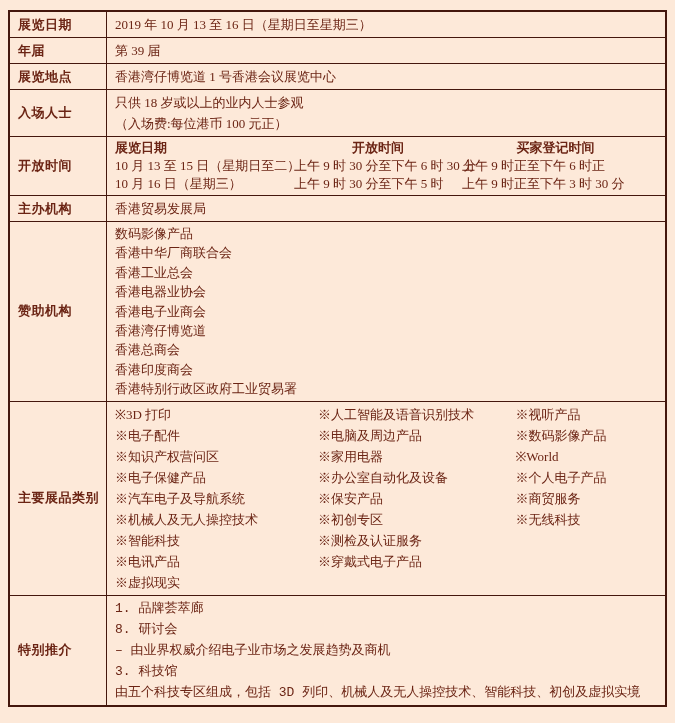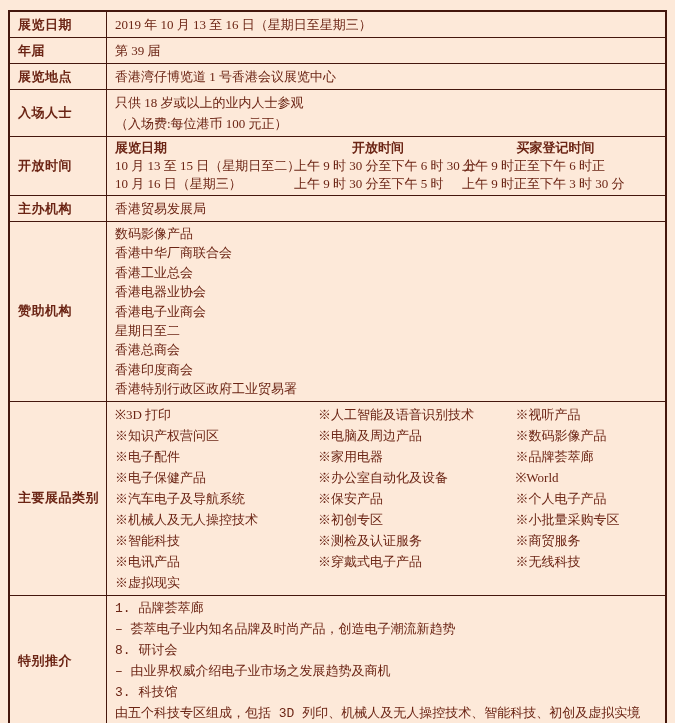--- a/index.html
+++ b/index.html
@@ -109,68 +109,65 @@
       </div>
     </div>
     <div class="row row-sponsors">
       <div class="label-cell">赞助机构</div>
       <div class="content-cell">
         <div class="line">数码影像产品</div>
         <div class="line">香港中华厂商联合会</div>
         <div class="line">香港工业总会</div>
         <div class="line">香港电器业协会</div>
         <div class="line">香港电子业商会</div>
-        <div class="line">星期日至二</div>
+        <div class="line">香港湾仔博览道</div>
         <div class="line">香港总商会</div>
         <div class="line">香港印度商会</div>
         <div class="line">香港特别行政区政府工业贸易署</div>
       </div>
     </div>
     <div class="row row-categories">
       <div class="label-cell">主要展品类别</div>
       <div class="content-cell">
         <div class="cols">
           <div class="col c0">
             <div class="line">※3D 打印</div>
+            <div class="line">※电子配件</div>
             <div class="line">※知识产权营问区</div>
-            <div class="line">※电子配件</div>
             <div class="line">※电子保健产品</div>
             <div class="line">※汽车电子及导航系统</div>
             <div class="line">※机械人及无人操控技术</div>
             <div class="line">※智能科技</div>
             <div class="line">※电讯产品</div>
             <div class="line">※虚拟现实</div>
           </div>
           <div class="col c1">
             <div class="line">※人工智能及语音识别技术</div>
             <div class="line">※电脑及周边产品</div>
             <div class="line">※家用电器</div>
             <div class="line">※办公室自动化及设备</div>
             <div class="line">※保安产品</div>
             <div class="line">※初创专区</div>
             <div class="line">※测检及认证服务</div>
             <div class="line">※穿戴式电子产品</div>
           </div>
           <div class="col c2">
             <div class="line">※视听产品</div>
             <div class="line">※数码影像产品</div>
-            <div class="line">※品牌荟萃廊</div>
             <div class="line">※World</div>
             <div class="line">※个人电子产品</div>
-            <div class="line">※小批量采购专区</div>
             <div class="line">※商贸服务</div>
             <div class="line">※无线科技</div>
           </div>
         </div>
       </div>
     </div>
     <div class="row row-special">
       <div class="label-cell">特别推介</div>
       <div class="content-cell">
         <div class="line">1. 品牌荟萃廊</div>
-        <div class="line">– 荟萃电子业内知名品牌及时尚产品，创造电子潮流新趋势</div>
         <div class="line">8. 研讨会</div>
         <div class="line">– 由业界权威介绍电子业市场之发展趋势及商机</div>
         <div class="line">3. 科技馆</div>
         <div class="line">由五个科技专区组成，包括 3D 列印、机械人及无人操控技术、智能科技、初创及虚拟实境</div>
       </div>
     </div>
   </div>
 
 </body></html>

